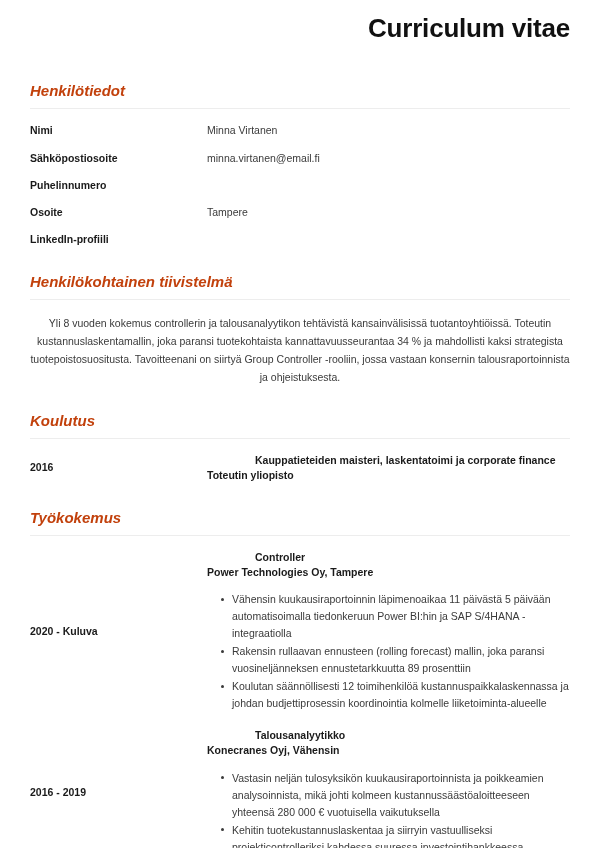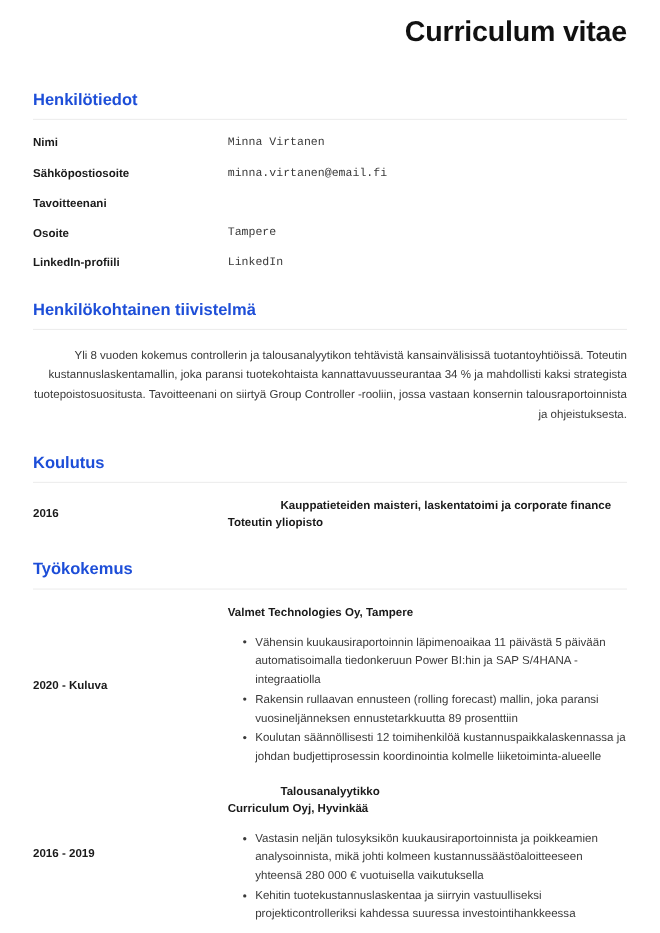--- a/index.html
+++ b/index.html
@@ -34,23 +34,24 @@
   }
   .section {
     margin-top: 26px;
   }
   .section-first {
     margin-top: 38px;
   }
   .section-header {
     font-size: 15px;
     font-weight: bold;
-    color: #1d4ed8;
+    color: #c2410c;
     margin: 0 0 7px 0;
     line-height: 1.25;
+    font-style: italic;
   }
   .section-rule {
     height: 1px;
     background: #ededed;
     width: 100%;
     margin-bottom: 14px;
   }
   
   .row {
     display: flex;
@@ -68,29 +69,28 @@
     color: #1a1a1a;
     line-height: 1.4;
     padding-top: 0.5px;
   }
   .row-value {
     flex: 1 1 auto;
     font-size: 10.5px;
     font-weight: normal;
     color: #3a3a3a;
     line-height: 1.4;
-    font-family: Liberation Mono, monospace;
   }
   
   .summary-text {
     font-size: 10.5px;
     color: #3a3a3a;
     line-height: 1.72;
     margin: 0;
-    text-align: right;
+    text-align: center;
   }
   
   .entry {
     display: flex;
     align-items: center;
     margin-bottom: 16px;
   }
   .entry:last-child {
     margin-bottom: 0;
   }
@@ -161,29 +161,28 @@
 
     <div class="row">
       <div class="row-label">Nimi</div>
       <div class="row-value">Minna Virtanen</div>
     </div>
     <div class="row">
       <div class="row-label">Sähköpostiosoite</div>
       <div class="row-value">minna.virtanen@email.fi</div>
     </div>
     <div class="row">
-      <div class="row-label">Tavoitteenani</div>
+      <div class="row-label">Puhelinnumero</div>
     </div>
     <div class="row">
       <div class="row-label">Osoite</div>
       <div class="row-value">Tampere</div>
     </div>
     <div class="row">
       <div class="row-label">LinkedIn-profiili</div>
-      <div class="row-value">LinkedIn</div>
     </div>
   </div>
 
   <div class="section">
     <div class="section-header">Henkilökohtainen tiivistelmä</div>
     <div class="section-rule"></div>
     <p class="summary-text">Yli 8 vuoden kokemus controllerin ja talousanalyytikon tehtävistä kansainvälisissä tuotantoyhtiöissä. Toteutin kustannuslaskentamallin, joka paransi tuotekohtaista kannattavuusseurantaa 34 % ja mahdollisti kaksi strategista tuotepoistosuositusta. Tavoitteenani on siirtyä Group Controller -rooliin, jossa vastaan konsernin talousraportoinnista ja ohjeistuksesta.</p>
   </div>
 
   <div class="section">
@@ -199,34 +198,35 @@
     </div>
   </div>
 
   <div class="section">
     <div class="section-header">Työkokemus</div>
     <div class="section-rule"></div>
 
     <div class="entry">
       <div class="entry-date">2020 - Kuluva</div>
       <div class="entry-body">
-        <div class="entry-org">Valmet Technologies Oy, Tampere</div>
+        <div class="entry-title">Controller</div>
+        <div class="entry-org">Power Technologies Oy, Tampere</div>
         <ul class="bullets">
           <li><span class="dot"></span><span>Vähensin kuukausiraportoinnin läpimenoaikaa 11 päivästä 5 päivään automatisoimalla tiedonkeruun Power BI:hin ja SAP S/4HANA -integraatiolla</span></li>
           <li><span class="dot"></span><span>Rakensin rullaavan ennusteen (rolling forecast) mallin, joka paransi vuosineljänneksen ennustetarkkuutta 89 prosenttiin</span></li>
           <li><span class="dot"></span><span>Koulutan säännöllisesti 12 toimihenkilöä kustannuspaikkalaskennassa ja johdan budjettiprosessin koordinointia kolmelle liiketoiminta-alueelle</span></li>
         </ul>
       </div>
     </div>
 
     <div class="entry">
       <div class="entry-date">2016 - 2019</div>
       <div class="entry-body">
         <div class="entry-title">Talousanalyytikko</div>
-        <div class="entry-org">Curriculum Oyj, Hyvinkää</div>
+        <div class="entry-org">Konecranes Oyj, Vähensin</div>
         <ul class="bullets">
           <li><span class="dot"></span><span>Vastasin neljän tulosyksikön kuukausiraportoinnista ja poikkeamien analysoinnista, mikä johti kolmeen kustannussäästöaloitteeseen yhteensä 280 000 € vuotuisella vaikutuksella</span></li>
           <li><span class="dot"></span><span>Kehitin tuotekustannuslaskentaa ja siirryin vastuulliseksi projekticontrolleriksi kahdessa suuressa investointihankkeessa</span></li>
         </ul>
       </div>
     </div>
   </div>
 
 </div>
 

